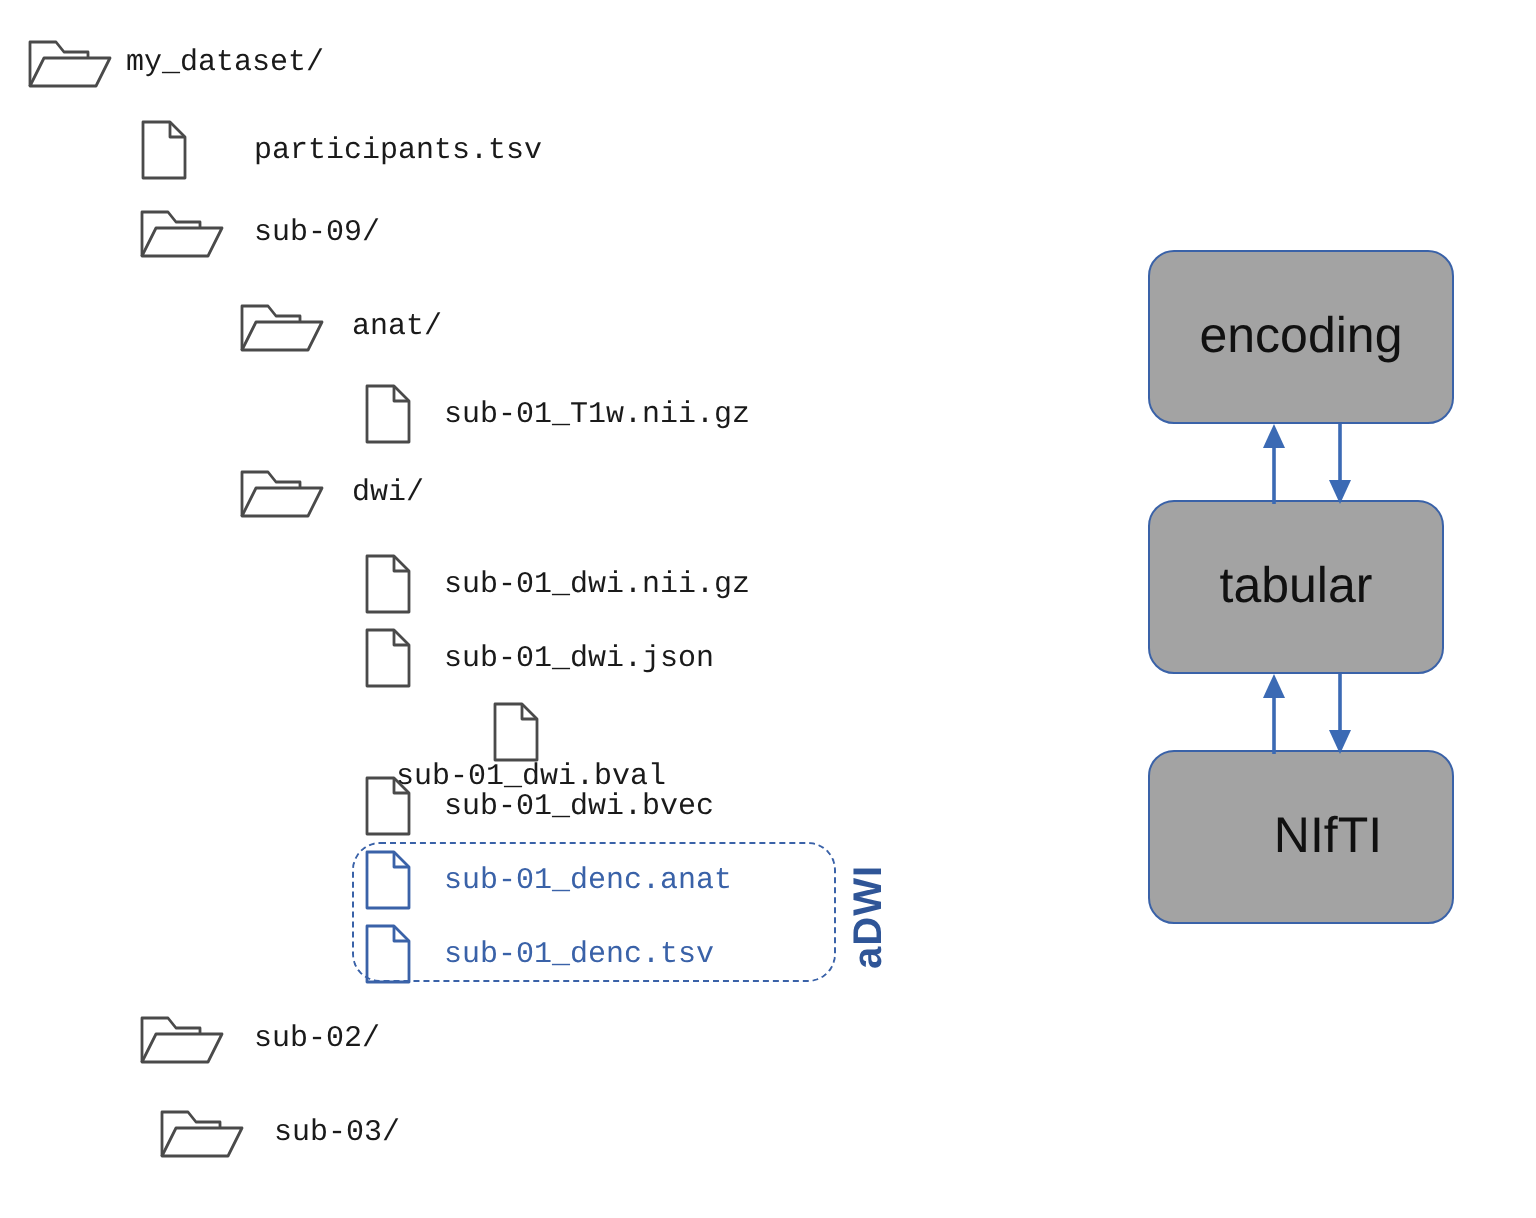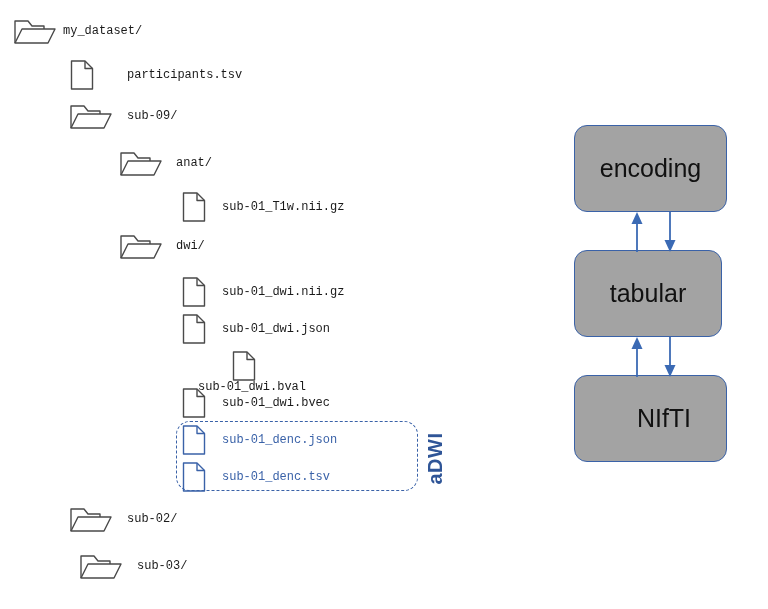--- a/index.html
+++ b/index.html
@@ -6,21 +6,21 @@
   body{
     width:768px;height:609px;background:#ffffff;position:relative;overflow:hidden;
     font-family:"Liberation Sans",sans-serif;
   }
   #canvas{position:absolute;inset:0;}
 
   
   .tree-row{position:absolute;display:flex;align-items:center;height:30px;}
   .tree-label{
     font-family:"Liberation Mono","DejaVu Sans Mono",monospace;
-    font-size:12px;color:#1a1a1a;white-space:nowrap;line-height:1;
+    font-size:15px;color:#1a1a1a;white-space:nowrap;line-height:1;
   }
   .tree-row.hl .tree-label{color:#3a62a8;}
 
   .ico{flex:0 0 auto;display:block;}
 
   
   #denc-group{
     position:absolute;
     border:1.6px dashed #3a62a8;
     border-radius:14px;
@@ -123,21 +123,21 @@
           <path d="M1.5 1 L15 1 L22.5 8.5 L22.5 29 L1.5 29 Z" fill="#ffffff" stroke="#4a4a4a" stroke-width="1.4" stroke-linejoin="round"></path>
           <path d="M15 1 L15 8.5 L22.5 8.5" fill="none" stroke="#4a4a4a" stroke-width="1.4" stroke-linejoin="round"></path>
         </svg>
         <span class="tree-label" style="margin-left:16px">sub-01_dwi.bvec</span>
       </div>
       <div class="tree-row hl" style="left: 182px; top: 425px;">
         <svg class="ico" width="24" height="30" viewBox="0 0 24 30">
           <path d="M1.5 1 L15 1 L22.5 8.5 L22.5 29 L1.5 29 Z" fill="#ffffff" stroke="#3a62a8" stroke-width="1.4" stroke-linejoin="round"></path>
           <path d="M15 1 L15 8.5 L22.5 8.5" fill="none" stroke="#3a62a8" stroke-width="1.4" stroke-linejoin="round"></path>
         </svg>
-        <span class="tree-label" style="margin-left:16px">sub-01_denc.json</span>
+        <span class="tree-label" style="margin-left:16px">sub-01_denc.anat</span>
       </div>
       <div class="tree-row hl" style="left: 182px; top: 462px;">
         <svg class="ico" width="24" height="30" viewBox="0 0 24 30">
           <path d="M1.5 1 L15 1 L22.5 8.5 L22.5 29 L1.5 29 Z" fill="#ffffff" stroke="#3a62a8" stroke-width="1.4" stroke-linejoin="round"></path>
           <path d="M15 1 L15 8.5 L22.5 8.5" fill="none" stroke="#3a62a8" stroke-width="1.4" stroke-linejoin="round"></path>
         </svg>
         <span class="tree-label" style="margin-left:16px">sub-01_denc.tsv</span>
       </div>
       <div class="tree-row" style="left: 70px; top: 504px;">
         <svg class="ico" width="42" height="28" viewBox="0 0 42 28">

